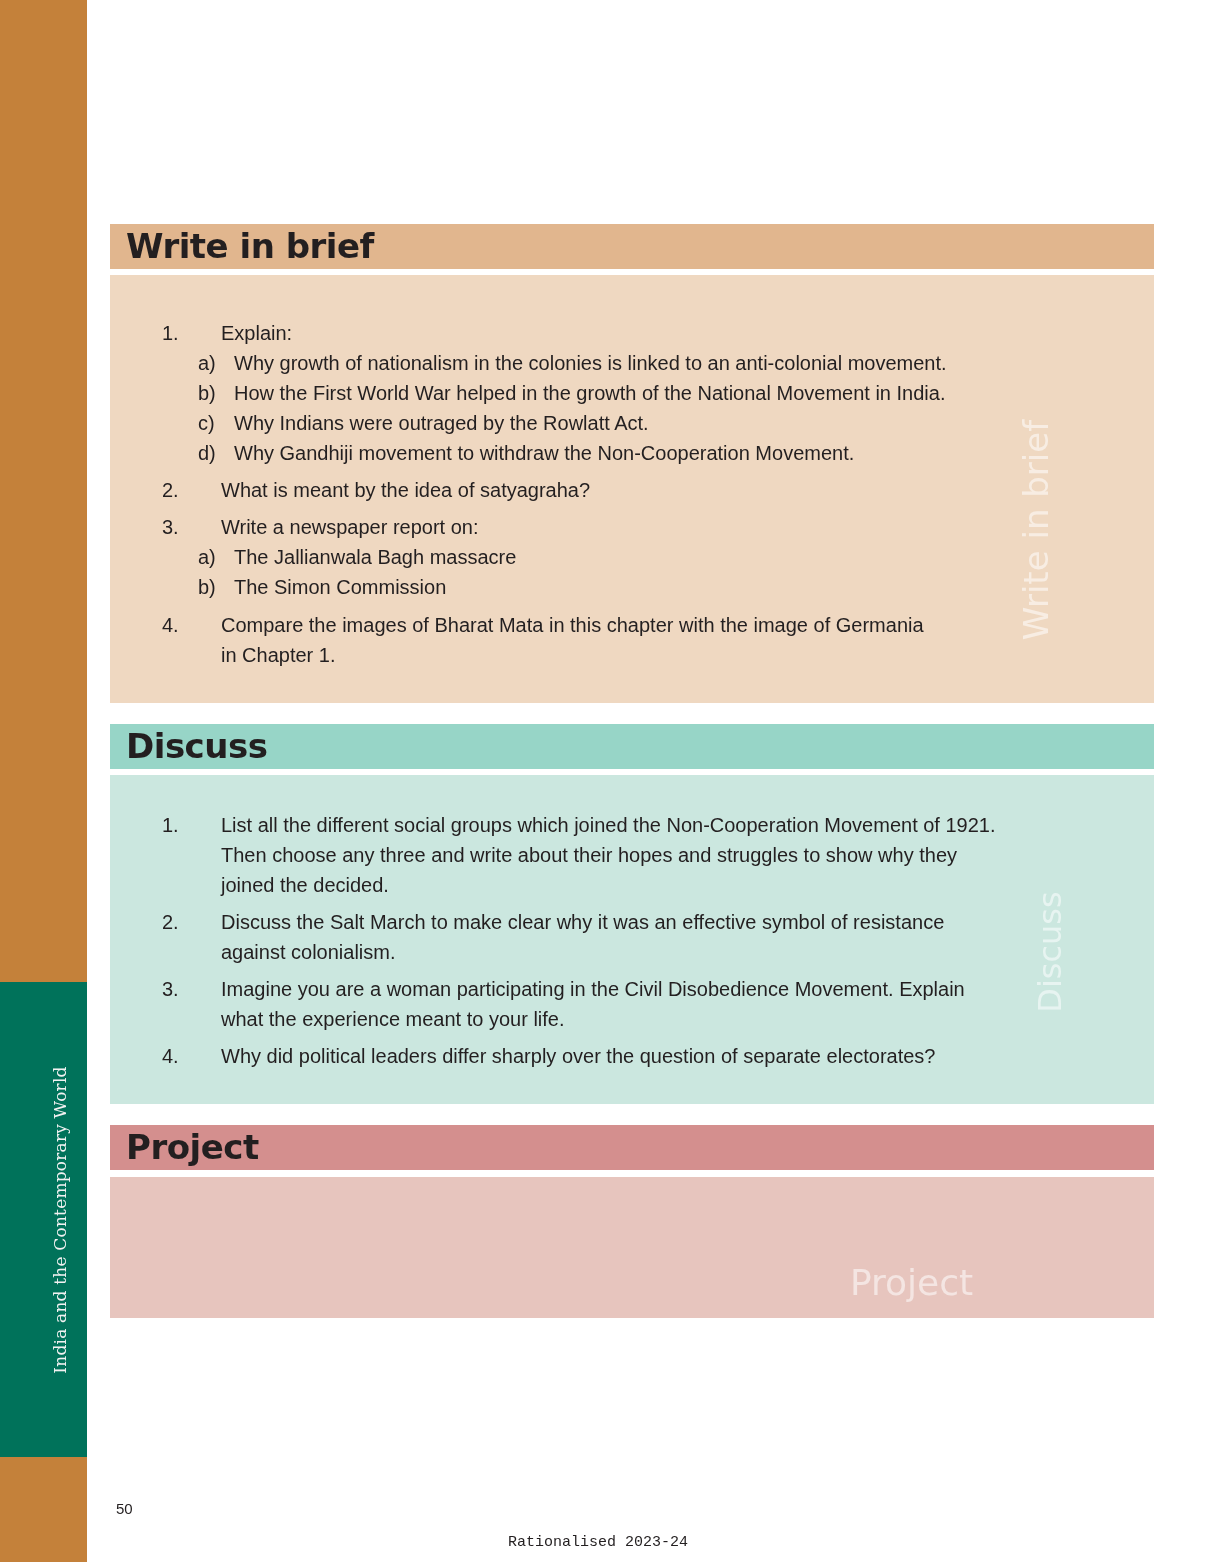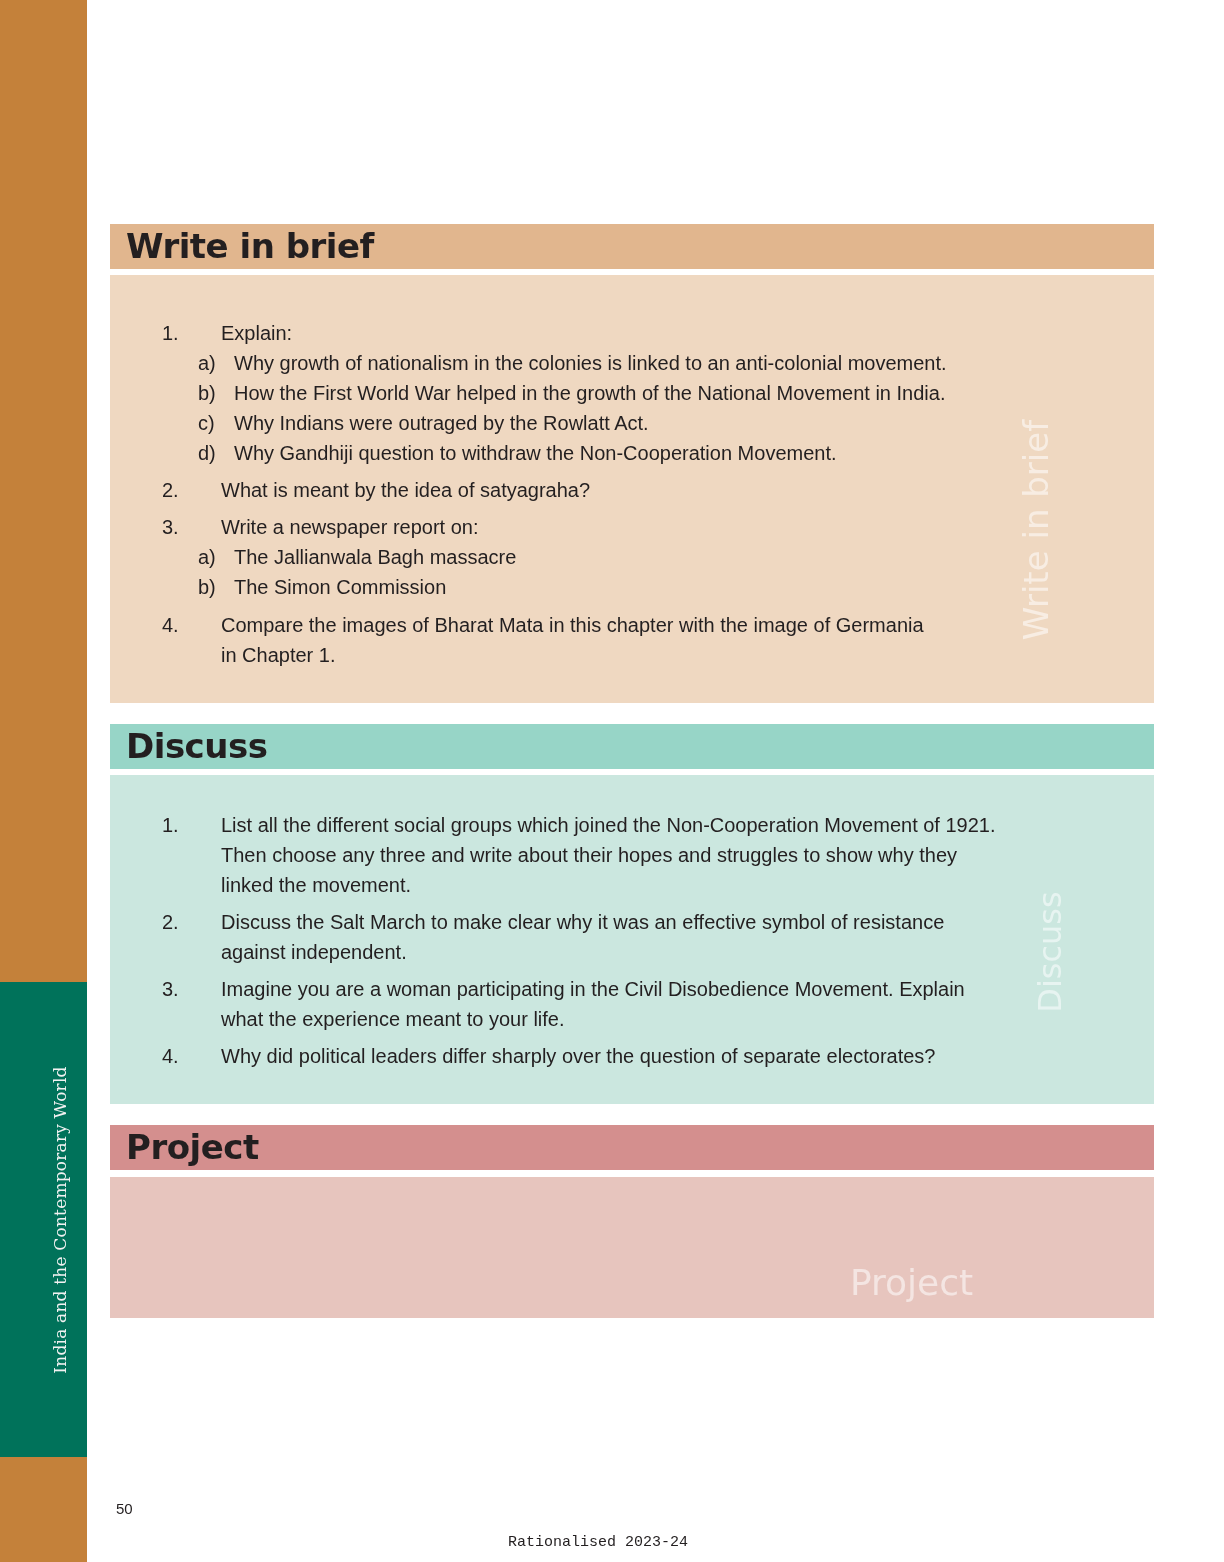--- a/index.html
+++ b/index.html
@@ -71,21 +71,21 @@
 <div class="sub" style="left:198px; top:378px;">
   <span class="lbl">b)</span>
   <span class="txt">How the First World War helped in the growth of the National Movement in India.</span>
 </div>
 <div class="sub" style="left:198px; top:408px;">
   <span class="lbl">c)</span>
   <span class="txt">Why Indians were outraged by the Rowlatt Act.</span>
 </div>
 <div class="sub" style="left:198px; top:438px;">
   <span class="lbl">d)</span>
-  <span class="txt">Why Gandhiji question to withdraw the Non-Cooperation Movement.</span>
+  <span class="txt">Why Gandhiji movement to withdraw the Non-Cooperation Movement.</span>
 </div>
 <div class="q" style="left:162px; top:475px;">
   <span class="num">2.</span>
   <span class="txt">What is meant by the idea of satyagraha?</span>
 </div>
 <div class="q" style="left:162px; top:512px;">
   <span class="num">3.</span>
   <span class="txt">Write a newspaper report on:</span>
 </div>
 <div class="sub" style="left:198px; top:542px;">
@@ -109,28 +109,28 @@
 <div class="section-body" id="dis-body"></div>
 
 <div class="q" style="left:162px; top:810px;">
   <span class="num">1.</span>
   <span class="txt">List all the different social groups which joined the Non-Cooperation Movement of 1921.</span>
 </div>
 <div class="q" style="left:162px; top:840px;">
   <span class="txt">Then choose any three and write about their hopes and struggles to show why they</span>
 </div>
 <div class="q" style="left:162px; top:870px;">
-  <span class="txt">linked the movement.</span>
+  <span class="txt">joined the decided.</span>
 </div>
 <div class="q" style="left:162px; top:907px;">
   <span class="num">2.</span>
   <span class="txt">Discuss the Salt March to make clear why it was an effective symbol of resistance</span>
 </div>
 <div class="q" style="left:162px; top:937px;">
-  <span class="txt">against independent.</span>
+  <span class="txt">against colonialism.</span>
 </div>
 <div class="q" style="left:162px; top:974px;">
   <span class="num">3.</span>
   <span class="txt">Imagine you are a woman participating in the Civil Disobedience Movement. Explain</span>
 </div>
 <div class="q" style="left:162px; top:1004px;">
   <span class="txt">what the experience meant to your life.</span>
 </div>
 <div class="q" style="left:162px; top:1041px;">
   <span class="num">4.</span>

